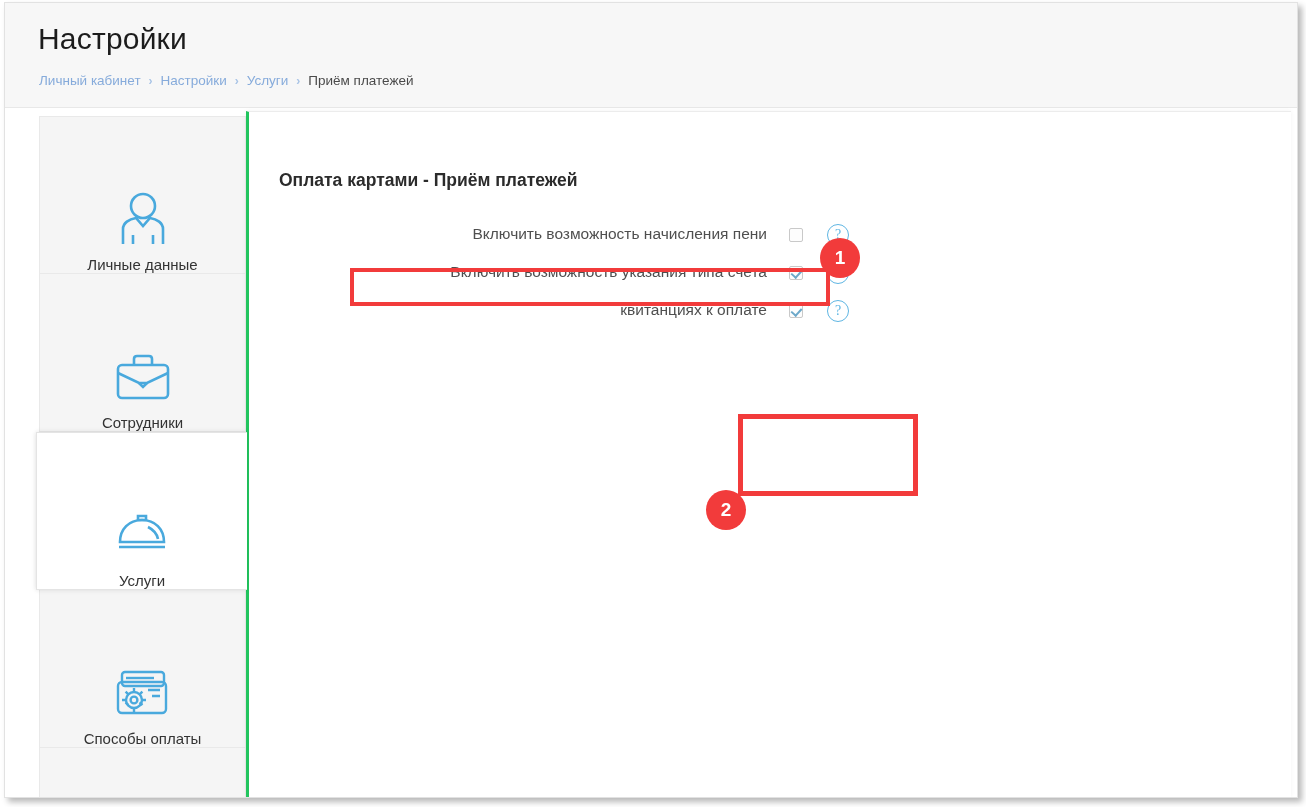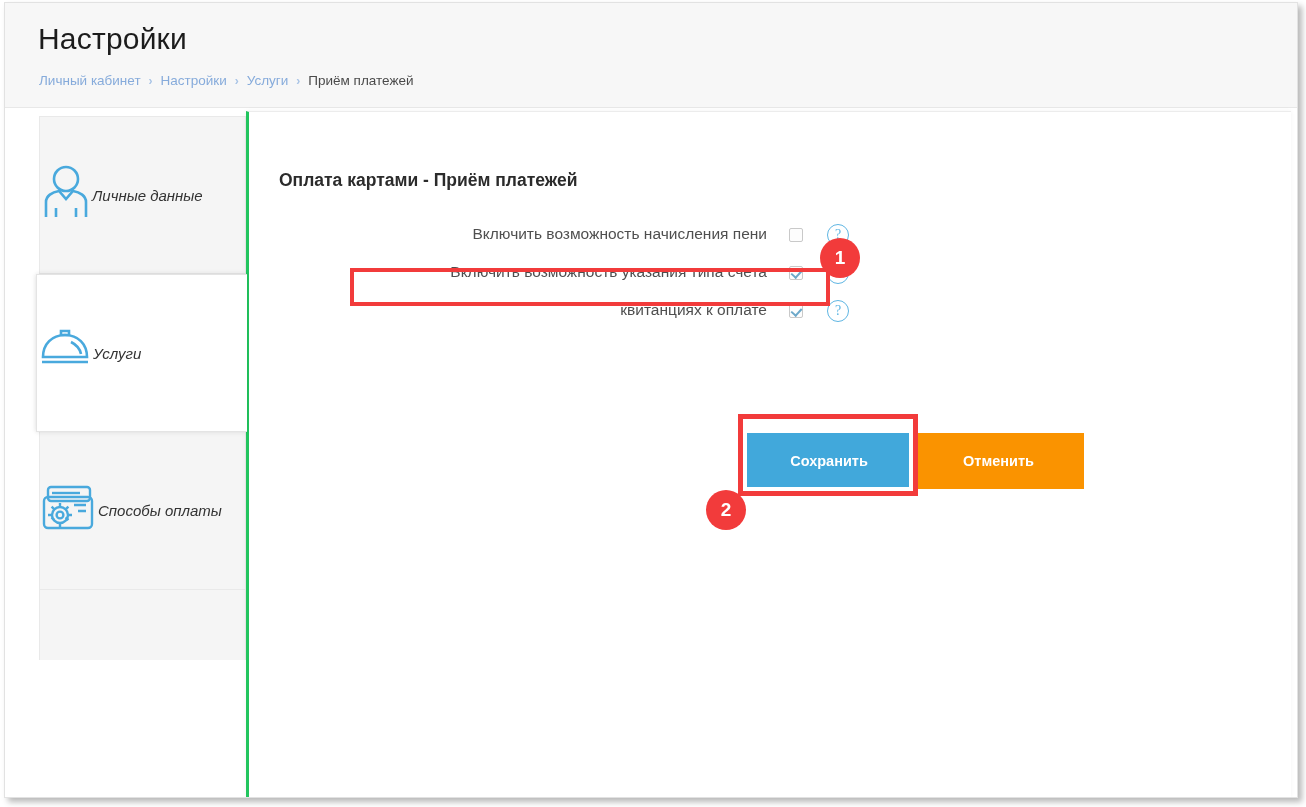--- a/index.html
+++ b/index.html
@@ -76,24 +76,24 @@
   }
   .side-item {
     position: relative;
     width: 207px;
     height: 158px;
     background: #f5f5f5;
     border-left: 1px solid #e9e9e9;
     border-right: 1px solid #e9e9e9;
     border-bottom: 1px solid #e9e9e9;
     display: flex;
+    flex-direction: column;
     align-items: center;
-    justify-content: flex-start;
-    cursor: pointer;
-    font-style: italic;
+    justify-content: flex-end;
+    cursor: pointer;
   }
   .side-item:first-child { border-top: 1px solid #e9e9e9; }
   .side-item.active {
     background: #ffffff;
     width: 211px;
     left: -3px;
     border-left: 1px solid #e4e4e4;
     border-right: none;
     border-top: 1px solid #e4e4e4;
     border-bottom: 1px solid #e4e4e4;
@@ -283,20 +283,31 @@
         <span class="side-icon">
           <svg width="52" height="54" viewBox="0 0 52 54" fill="none" stroke="#49a9dd" stroke-width="2.6">
             <circle cx="26" cy="14" r="12"></circle>
             <path d="M6 52 L6 37 C6 31 12 27 19 26 L26 34 L33 26 C40 27 46 31 46 37 L46 52"></path>
             <path d="M16 52 L16 43 M36 52 L36 43"></path>
           </svg>
         </span>
         <span class="side-label">Личные данные</span>
       </div>
 
+      <div class="side-item">
+        <span class="side-icon">
+          <svg width="56" height="48" viewBox="0 0 56 48" fill="none" stroke="#49a9dd" stroke-width="2.6">
+            <rect x="3" y="12" width="50" height="33" rx="4"></rect>
+            <path d="M19 12 L19 6 C19 4 20 3 22 3 L34 3 C36 3 37 4 37 6 L37 12"></path>
+            <path d="M3 20 L24 30 L32 30 L53 20"></path>
+            <path d="M24 30 L28 34 L32 30"></path>
+          </svg>
+        </span>
+        <span class="side-label">Сотрудники</span>
+      </div>
 
       <div class="side-item active">
         <span class="side-icon">
           <svg width="56" height="46" viewBox="0 0 56 46" fill="none" stroke="#49a9dd" stroke-width="2.6">
             <path d="M24 8 L32 8 L32 4 L24 4 Z"></path>
             <path d="M28 8 C15 8 6 17 6 30 L50 30 C50 17 41 8 28 8 Z"></path>
             <path d="M5 35 L51 35"></path>
             <path d="M34 15 C40 18 43 22 44 27"></path>
           </svg>
         </span>
@@ -348,24 +359,20 @@
         <div class="opt-row">
           <span class="opt-label">
             <span class="line2">квитанциях к оплате</span>
           </span>
           <span class="cbox checked"></span>
           <span class="help">?</span>
         </div>
 
       </div>
 
-      <div class="btn-row">
-        <button class="btn btn-save">Сохранить</button>
-        <button class="btn btn-cancel">Отменить</button>
-      </div>
     </div>
 
   </div>
 
   <div class="anno-box r1"></div>
   <div class="badge b1">1</div>
 
   <div class="anno-box r2"></div>
   <div class="badge b2">2</div>
 

